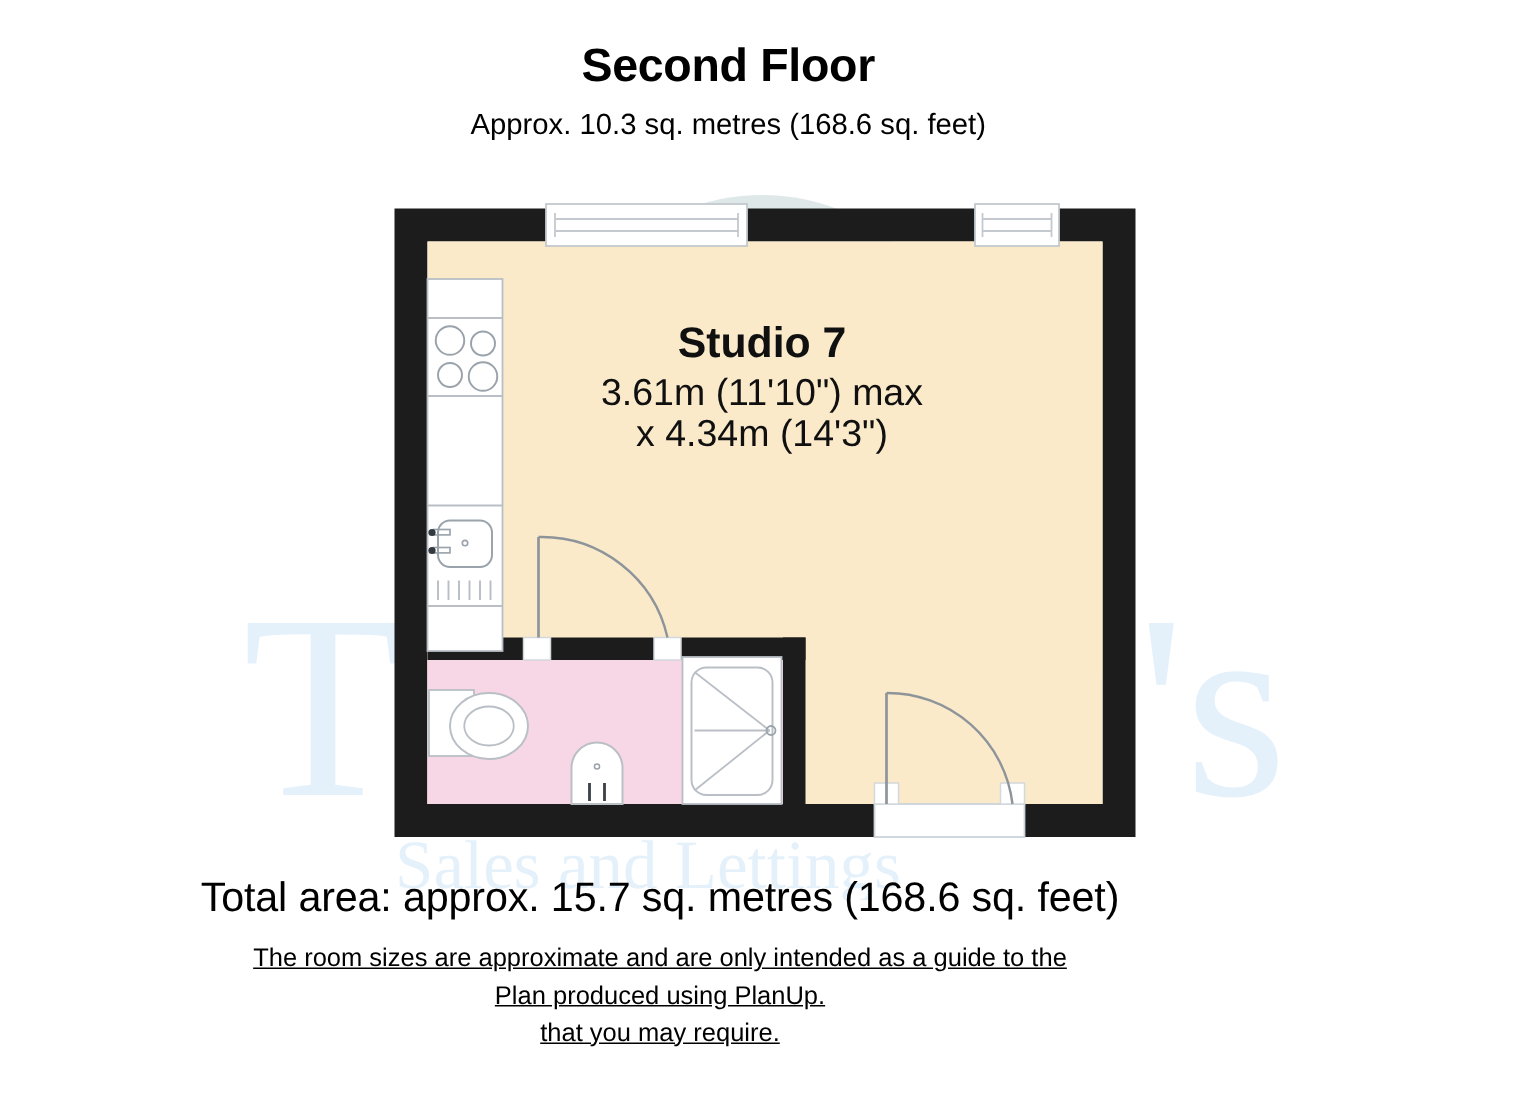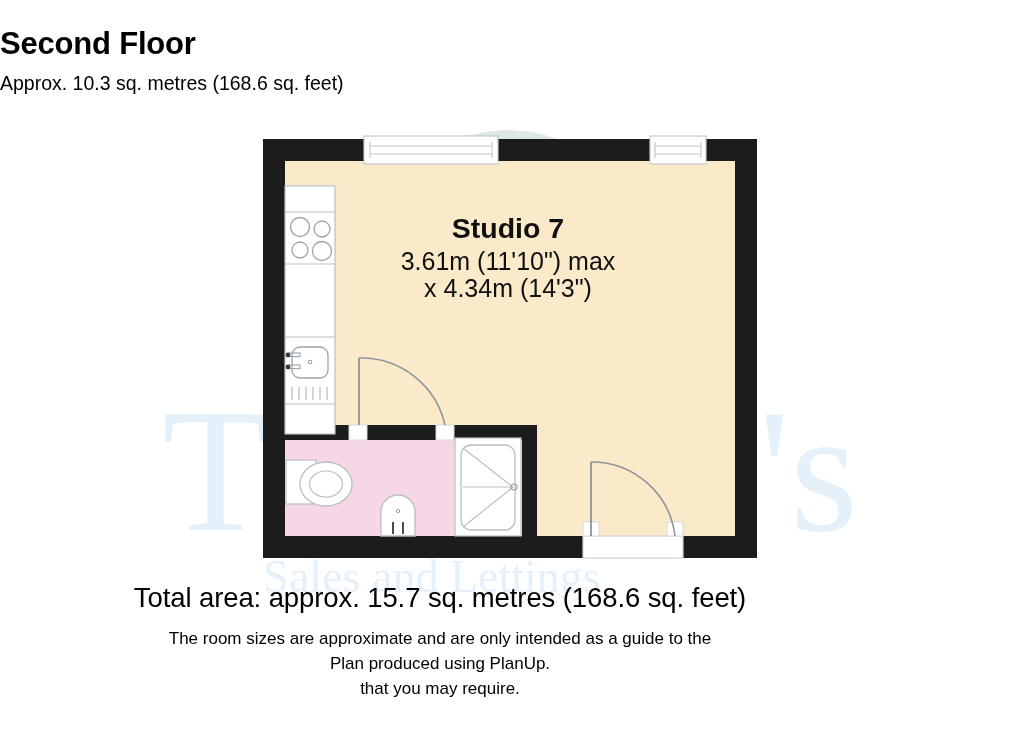--- a/index.html
+++ b/index.html
@@ -14,21 +14,22 @@
     overflow: hidden;
     font-family: "Liberation Sans", sans-serif;
     color: #000000;
   }
 
   
   #header {
     position: absolute;
     top: 0; left: 0;
     width: 945px;
-    text-align: left;
+    text-align: center;
+    padding-left: 13px;
   }
   #floor-title {
     margin: 0;
     padding-top: 28px;
     font-size: 31px;
     font-weight: bold;
     letter-spacing: -0.2px;
     line-height: 1.05;
   }
   #floor-area {
@@ -69,20 +70,21 @@
   }
   #disclaimer {
     margin: 0;
     padding-top: 14px;
     font-size: 17px;
     line-height: 1.45;
     font-weight: normal;
   }
   #disclaimer .dl {
     display: block;
+    text-decoration: underline;
   }
 </style>
 </head>
 <body>
 
 <div id="header">
   <h1 id="floor-title">Second Floor</h1>
   <p id="floor-area">Approx. 10.3 sq. metres (168.6 sq. feet)</p>
 </div>
 

